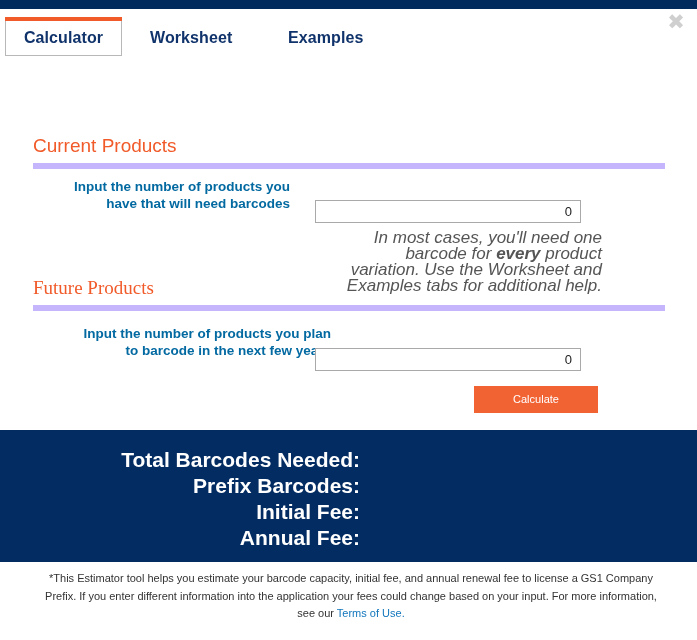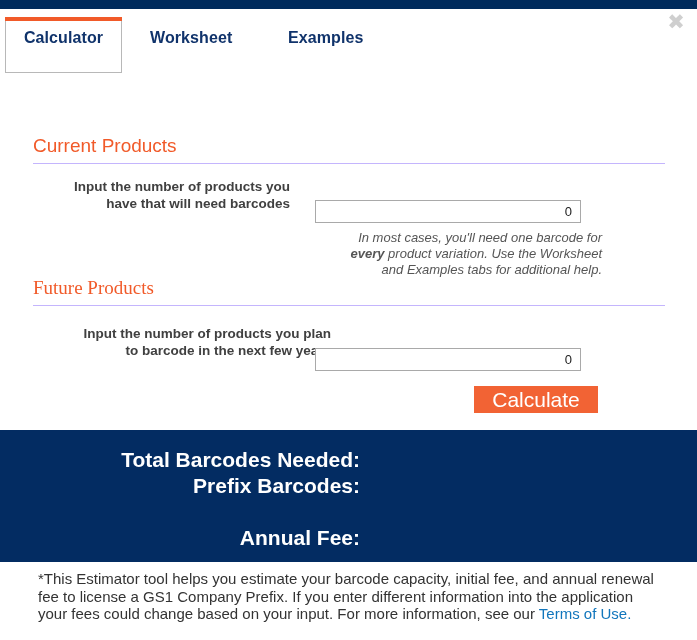--- a/index.html
+++ b/index.html
@@ -66,21 +66,21 @@
     font-weight: bold;
     color: #10336B;
     letter-spacing: .1px;
     cursor: pointer;
     white-space: nowrap;
     box-sizing: border-box;
   }
   .tab.active {
     left: 5px;
     width: 117px;
-    height: 56px;
+    height: 39px;
     line-height: 41px;
     text-align: center;
     background: #ffffff;
     border: 1px solid #b8b8b8;
     border-top: none;
     padding-top: 0;
   }
   .tab.active::before {
     content: "";
     position: absolute;
@@ -113,33 +113,33 @@
 
   
   .section-head {
     position: absolute;
     left: 33px;
     width: 632px;
     font-size: 19px;
     color: #F15A29;
     font-weight: normal;
     padding-bottom: 6px;
-    border-bottom: 1px solid #c4b5fd;
+    border-bottom: 6px solid #c4b5fd;
     box-sizing: border-box;
   }
   .section-head.current { top: 135px; }
   .section-head.future  { top: 277px; font-family: Liberation Serif, serif; }
 
   
   .field-label {
     position: absolute;
     width: 250px;
     font-size: 13.5px;
     font-weight: bold;
-    color: #404040;
+    color: #0369a1;
     text-align: right;
     line-height: 17px;
   }
   .field-label.l1 { left: 40px; top: 178px; }
   .field-label.l2 { left: 40px; top: 325px; margin-left: 41px; }
 
   .num-input {
     position: absolute;
     width: 266px;
     height: 23px;
@@ -154,40 +154,40 @@
     outline: none;
   }
   .num-input.i1 { left: 315px; top: 200px; }
   .num-input.i2 { left: 315px; top: 348px; }
 
   .help-text {
     position: absolute;
     left: 340px;
     top: 230px;
     width: 262px;
-    font-size: 13px;
+    font-size: 17px;
     font-style: italic;
     color: #555555;
     text-align: right;
     line-height: 16px;
   }
   .help-text b { font-weight: bold; }
 
   
   .calc-btn {
     position: absolute;
     left: 474px;
     top: 386px;
     width: 124px;
     height: 27px;
     background: #F26334;
     border: none;
     color: #ffffff;
     font-family: "Liberation Sans", sans-serif;
-    font-size: 21px;
+    font-size: 11px;
     line-height: 27px;
     text-align: center;
     cursor: pointer;
     padding: 0;
   }
 
   
   .results {
     position: absolute;
     left: 0;
@@ -224,23 +224,24 @@
   .result-value.r2 { top: 44px; }
   .result-value.r3 { top: 70px; }
   .result-value.r4 { top: 96px; }
 
   
   .footer {
     position: absolute;
     left: 38px;
     top: 570px;
     width: 626px;
-    font-size: 15px;
+    font-size: 11px;
     color: #333333;
     line-height: 17.5px;
+    text-align: center;
   }
   .footer a {
     color: #1176bc;
     text-decoration: none;
   }
 </style>
 </head>
 <body>
 
 <div class="app">
@@ -276,20 +277,21 @@
 
   <button class="calc-btn">Calculate</button>
 
   <div class="results">
     <div class="result-row r1">Total Barcodes Needed:</div>
     <div class="result-value r1"></div>
 
     <div class="result-row r2">Prefix Barcodes:</div>
     <div class="result-value r2"></div>
 
+    <div class="result-row r3">Initial Fee:</div>
     <div class="result-value r3"></div>
 
     <div class="result-row r4">Annual Fee:</div>
     <div class="result-value r4"></div>
   </div>
 
   <div class="footer">
     <span>*This Estimator tool helps you estimate your barcode capacity, initial fee, and annual renewal fee to license a GS1 Company Prefix. If you enter different information into the application your fees could change based on your input. For more information, see our </span><a href="#">Terms of Use.</a>
   </div>
 

